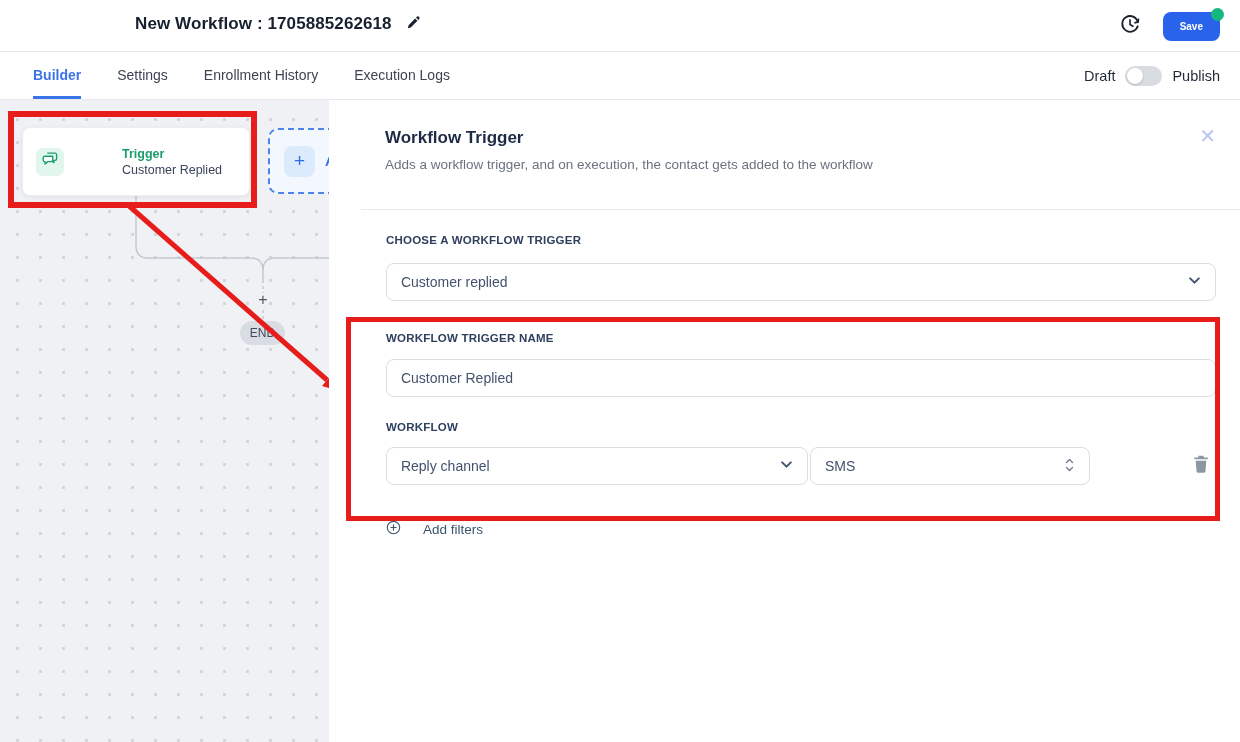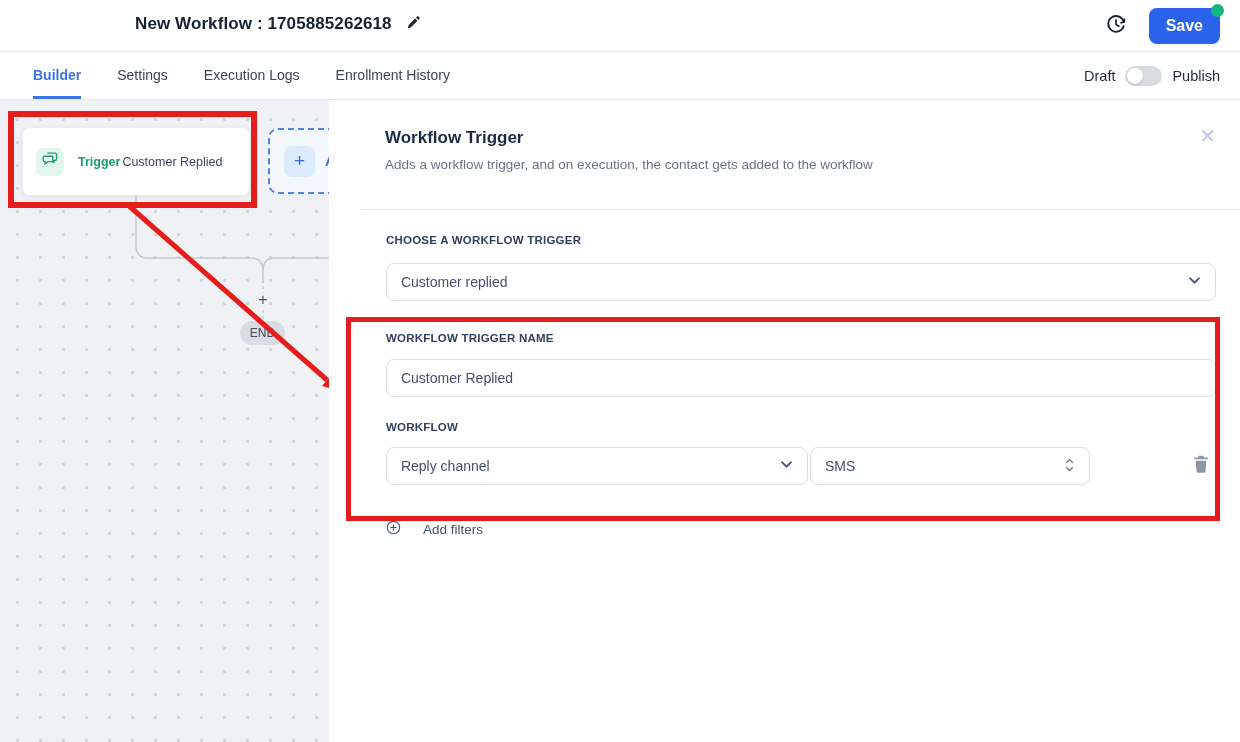--- a/index.html
+++ b/index.html
@@ -6,21 +6,21 @@
   html,body { width:1240px; height:742px; overflow:hidden; background:#fff;
     font-family:"Liberation Sans", sans-serif; }
 
   
   .header { position:relative; height:52px; background:#fff; border-bottom:1px solid #e7e9ed; }
   .header-title-wrap { position:absolute; left:135px; top:14px; display:flex; align-items:center; gap:14px; }
   .header-title { font-size:17px; font-weight:700; color:#17202e; letter-spacing:.1px; }
   .pencil-btn { cursor:pointer; display:flex; align-items:center; }
   .header-right { position:absolute; right:20px; top:0; height:52px; display:flex; align-items:center; gap:22px; }
   .history-btn { cursor:pointer; display:flex; align-items:center; }
-  .save-btn { position:relative; background:#2a63eb; color:#fff; font-size:16px; font-weight:700;
+  .save-btn { position:relative; background:#2a63eb; color:#fff; font-size:10px; font-weight:700;
     border:none; border-radius:8px; padding:9px 17px; cursor:pointer; }
   .save-dot { position:absolute; top:-4px; right:-4px; width:13px; height:13px; border-radius:50%; background:#14b87f; }
 
   
   .tabbar { position:relative; height:48px; background:#fff; border-bottom:1px solid #e7e9ed;
     display:flex; align-items:stretch; }
   .tabs { display:flex; margin-left:33px; gap:36px; }
   .tab { display:flex; align-items:center; font-size:14px; color:#3c4454; cursor:pointer;
     border-bottom:3px solid transparent; padding-top:2px; }
   .tab.active { color:#3b74e8; border-bottom-color:#3b74e8;font-weight:bold; }
@@ -41,21 +41,21 @@
     background-image:radial-gradient(#d3d6db 1.6px, transparent 1.7px);
     background-size:23px 23px; background-position:6px 8px; }
   .connector-svg, .arrow-svg { position:absolute; left:0; top:0; pointer-events:none; }
   .arrow-svg { z-index:20; }
 
   .trigger-node { position:absolute; left:22px; top:27px; width:228px; height:69px; background:#fff;
     border:1px solid #eceef1; border-radius:8px; box-shadow:0 1px 4px rgba(20,30,50,.08);
     display:flex; align-items:center; padding-left:13px; gap:14px; cursor:pointer; z-index:2; }
   .trigger-icon-bg { width:28px; height:28px; border-radius:7px; background:#e1f6ec;
     display:flex; align-items:center; justify-content:center; }
-  .trigger-texts { display:flex; gap:2px; }
+  .trigger-texts { display:flex; flex-direction:column; gap:2px;margin-left:44px; }
   .trigger-type { font-size:12.5px; font-weight:700; color:#1a9e6d; }
   .trigger-name { font-size:12.5px; color:#39445a; }
 
   .add-box { position:absolute; left:268px; top:28px; width:96px; height:66px; background:#f3f7fe;
     border:2px dashed #4f83ec; border-radius:10px; cursor:pointer; z-index:2;
     display:flex; align-items:center; padding-left:14px; gap:10px; }
   .add-plus-sq { width:31px; height:31px; border-radius:8px; background:#dcebfc;
     display:flex; align-items:center; justify-content:center; color:#2e6be6; font-size:19px; font-weight:400; }
   .add-label { color:#2e6be6; font-size:13.5px; font-weight:600; white-space:nowrap; }
 
@@ -124,22 +124,22 @@
       <span>Save</span>
       <span class="save-dot"></span>
     </button>
   </div>
 </div>
 
 <div class="tabbar">
   <div class="tabs">
     <div class="tab active">Builder</div>
     <div class="tab">Settings</div>
+    <div class="tab">Enrollment History</div>
     <div class="tab">Execution Logs</div>
-    <div class="tab">Enrollment History</div>
   </div>
   <div class="tabbar-right">
     <div class="publish-wrap">
       <span>Draft</span>
       <div class="toggle">
         <div class="toggle-knob"></div>
       </div>
       <span>Publish</span>
     </div>
   </div>

